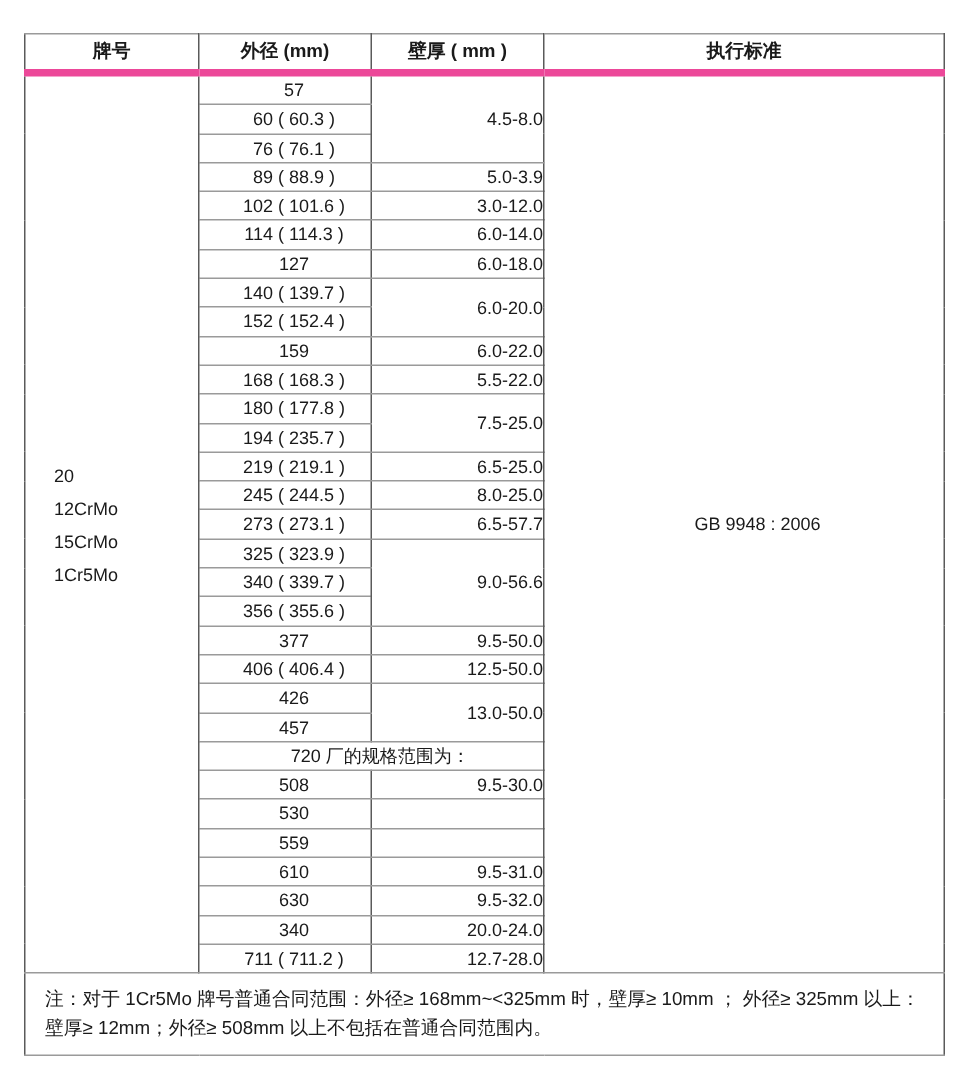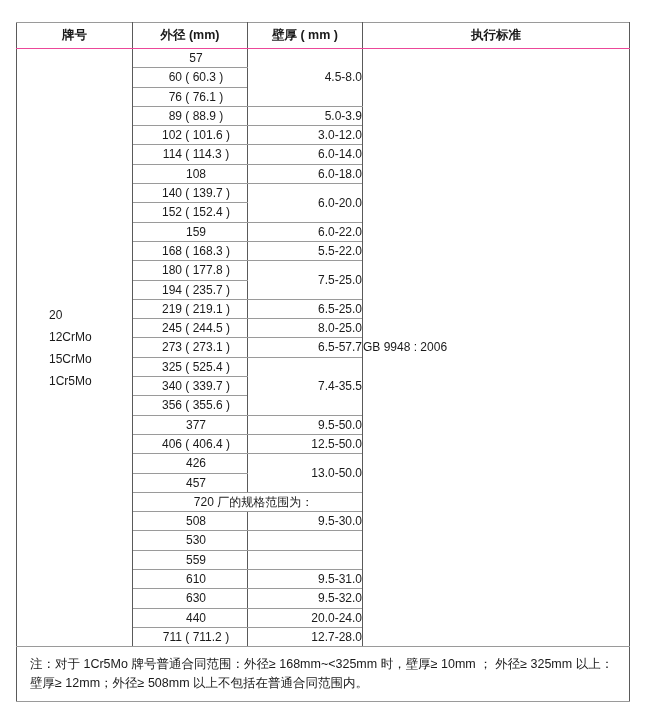--- a/index.html
+++ b/index.html
@@ -33,37 +33,38 @@
     font-weight: normal;
     padding: 0;
     overflow: hidden;
     white-space: nowrap;
   }
   .spec-table thead th {
     height: 26px;
     text-align: center;
     font-weight: bold;
     font-size: 12.5px;
-    border-bottom: 1px solid #ec4899;
+    border-bottom: 5px solid #ec4899;
   }
   .spec-table tbody td {
     height: 18.3px;
     line-height: 18.3px;
   }
   td.grade-cell {
     vertical-align: middle;
-    padding-left: 32px;
+    padding-left: 19px;
   }
   td.grade-cell .grade-line { line-height: 22px; }
   td.od-cell   { padding-left: 12px; text-align: center; }
   td.wt-cell   { padding-left: 13px; text-align: right; vertical-align: middle; }
   td.factory-cell { padding-left: 12px; text-align: center; }
   td.standard-cell {
     vertical-align: middle;
     text-align: left;
+    padding-left: 100px;
   }
   td.note-cell {
     height: auto;
     padding: 8px 14px 9px 13px;
     line-height: 21px;
     font-size: 12.5px;
     white-space: normal;
     border-top: 1px solid #5a5a5a;
   }
 </style>
@@ -112,21 +113,21 @@
       </tr>
       <tr>
         <td class="od-cell">102 ( 101.6 )</td>
         <td class="wt-cell">3.0-12.0</td>
       </tr>
       <tr>
         <td class="od-cell">114 ( 114.3 )</td>
         <td class="wt-cell">6.0-14.0</td>
       </tr>
       <tr>
-        <td class="od-cell">108</td>
+        <td class="od-cell">127</td>
         <td class="wt-cell">6.0-18.0</td>
       </tr>
       <tr>
         <td class="od-cell">140 ( 139.7 )</td>
         <td class="wt-cell" rowspan="2">6.0-20.0</td>
       </tr>
       <tr>
         <td class="od-cell">152 ( 152.4 )</td>
       </tr>
       <tr>
@@ -150,22 +151,22 @@
       </tr>
       <tr>
         <td class="od-cell">245 ( 244.5 )</td>
         <td class="wt-cell">8.0-25.0</td>
       </tr>
       <tr>
         <td class="od-cell">273 ( 273.1 )</td>
         <td class="wt-cell">6.5-57.7</td>
       </tr>
       <tr>
-        <td class="od-cell">325 ( 525.4 )</td>
-        <td class="wt-cell" rowspan="3">7.4-35.5</td>
+        <td class="od-cell">325 ( 323.9 )</td>
+        <td class="wt-cell" rowspan="3">9.0-56.6</td>
       </tr>
       <tr>
         <td class="od-cell">340 ( 339.7 )</td>
       </tr>
       <tr>
         <td class="od-cell">356 ( 355.6 )</td>
       </tr>
       <tr>
         <td class="od-cell">377</td>
         <td class="wt-cell">9.5-50.0</td>
@@ -198,21 +199,21 @@
       </tr>
       <tr>
         <td class="od-cell">610</td>
         <td class="wt-cell">9.5-31.0</td>
       </tr>
       <tr>
         <td class="od-cell">630</td>
         <td class="wt-cell">9.5-32.0</td>
       </tr>
       <tr>
-        <td class="od-cell">440</td>
+        <td class="od-cell">340</td>
         <td class="wt-cell">20.0-24.0</td>
       </tr>
       <tr>
         <td class="od-cell">711 ( 711.2 )</td>
         <td class="wt-cell">12.7-28.0</td>
       </tr>
       <tr>
         <td class="note-cell" colspan="4">注：对于 1Cr5Mo 牌号普通合同范围：外径≥ 168mm~&lt;325mm 时，壁厚≥ 10mm ； 外径≥ 325mm 以上： 壁厚≥ 12mm；外径≥ 508mm 以上不包括在普通合同范围内。</td>
       </tr>
     </tbody>

